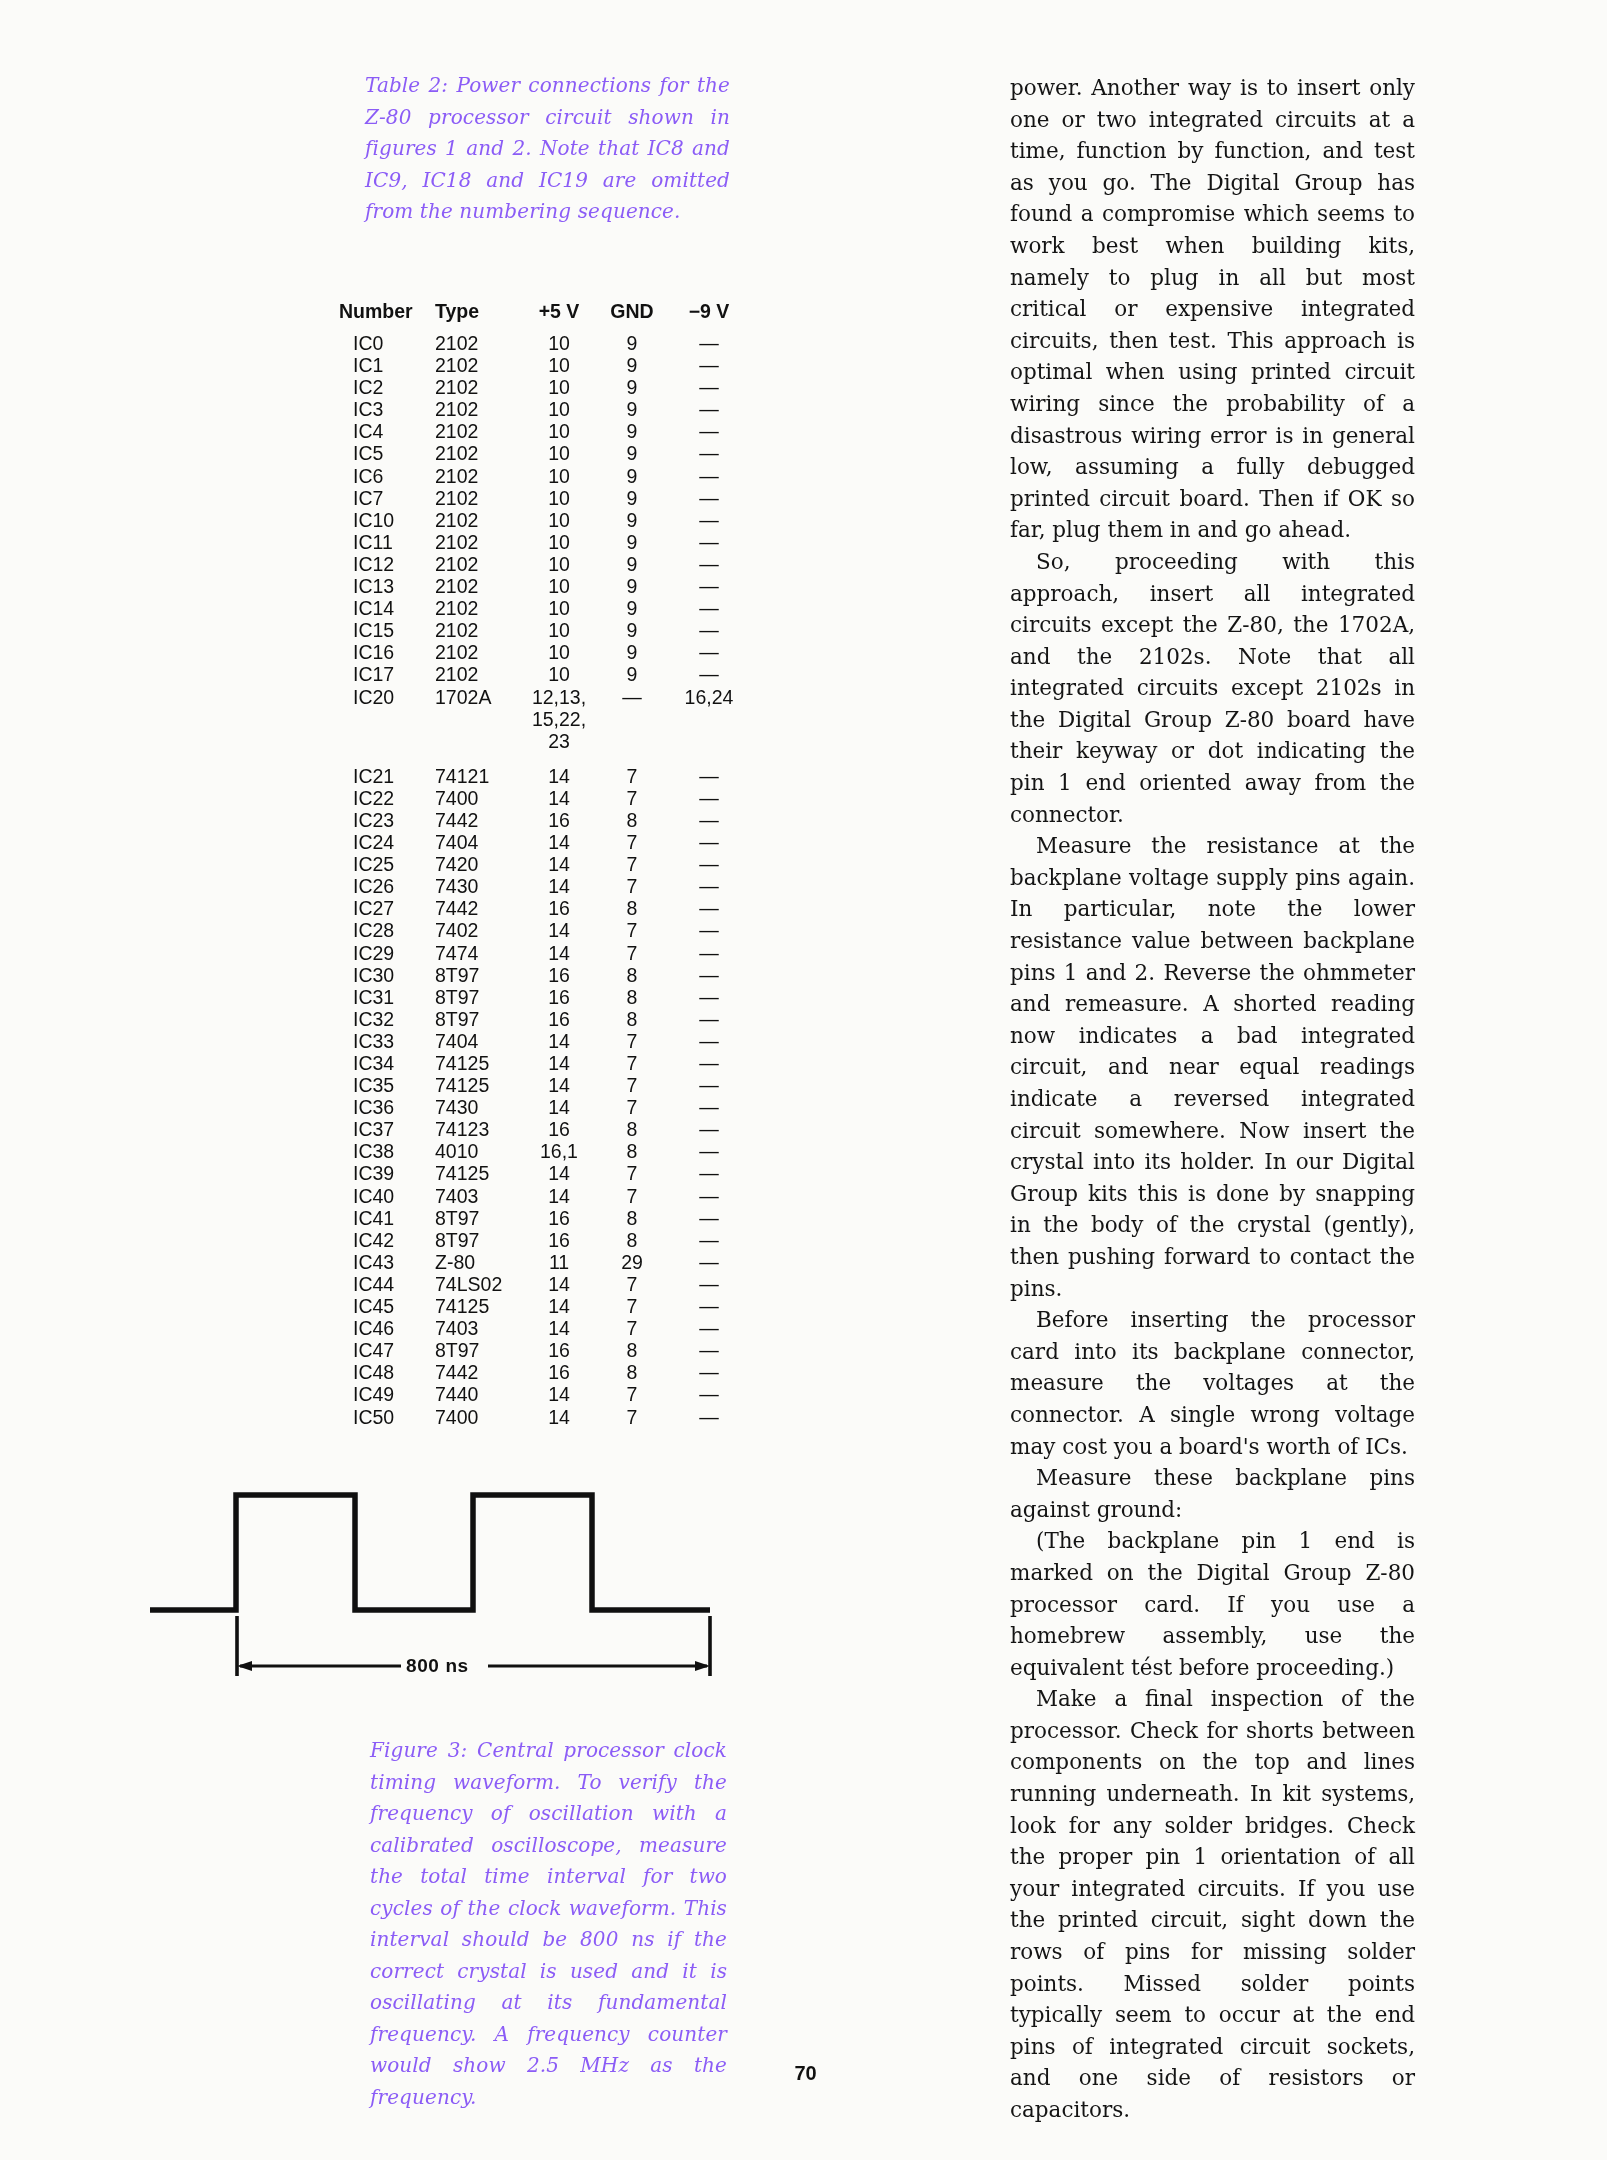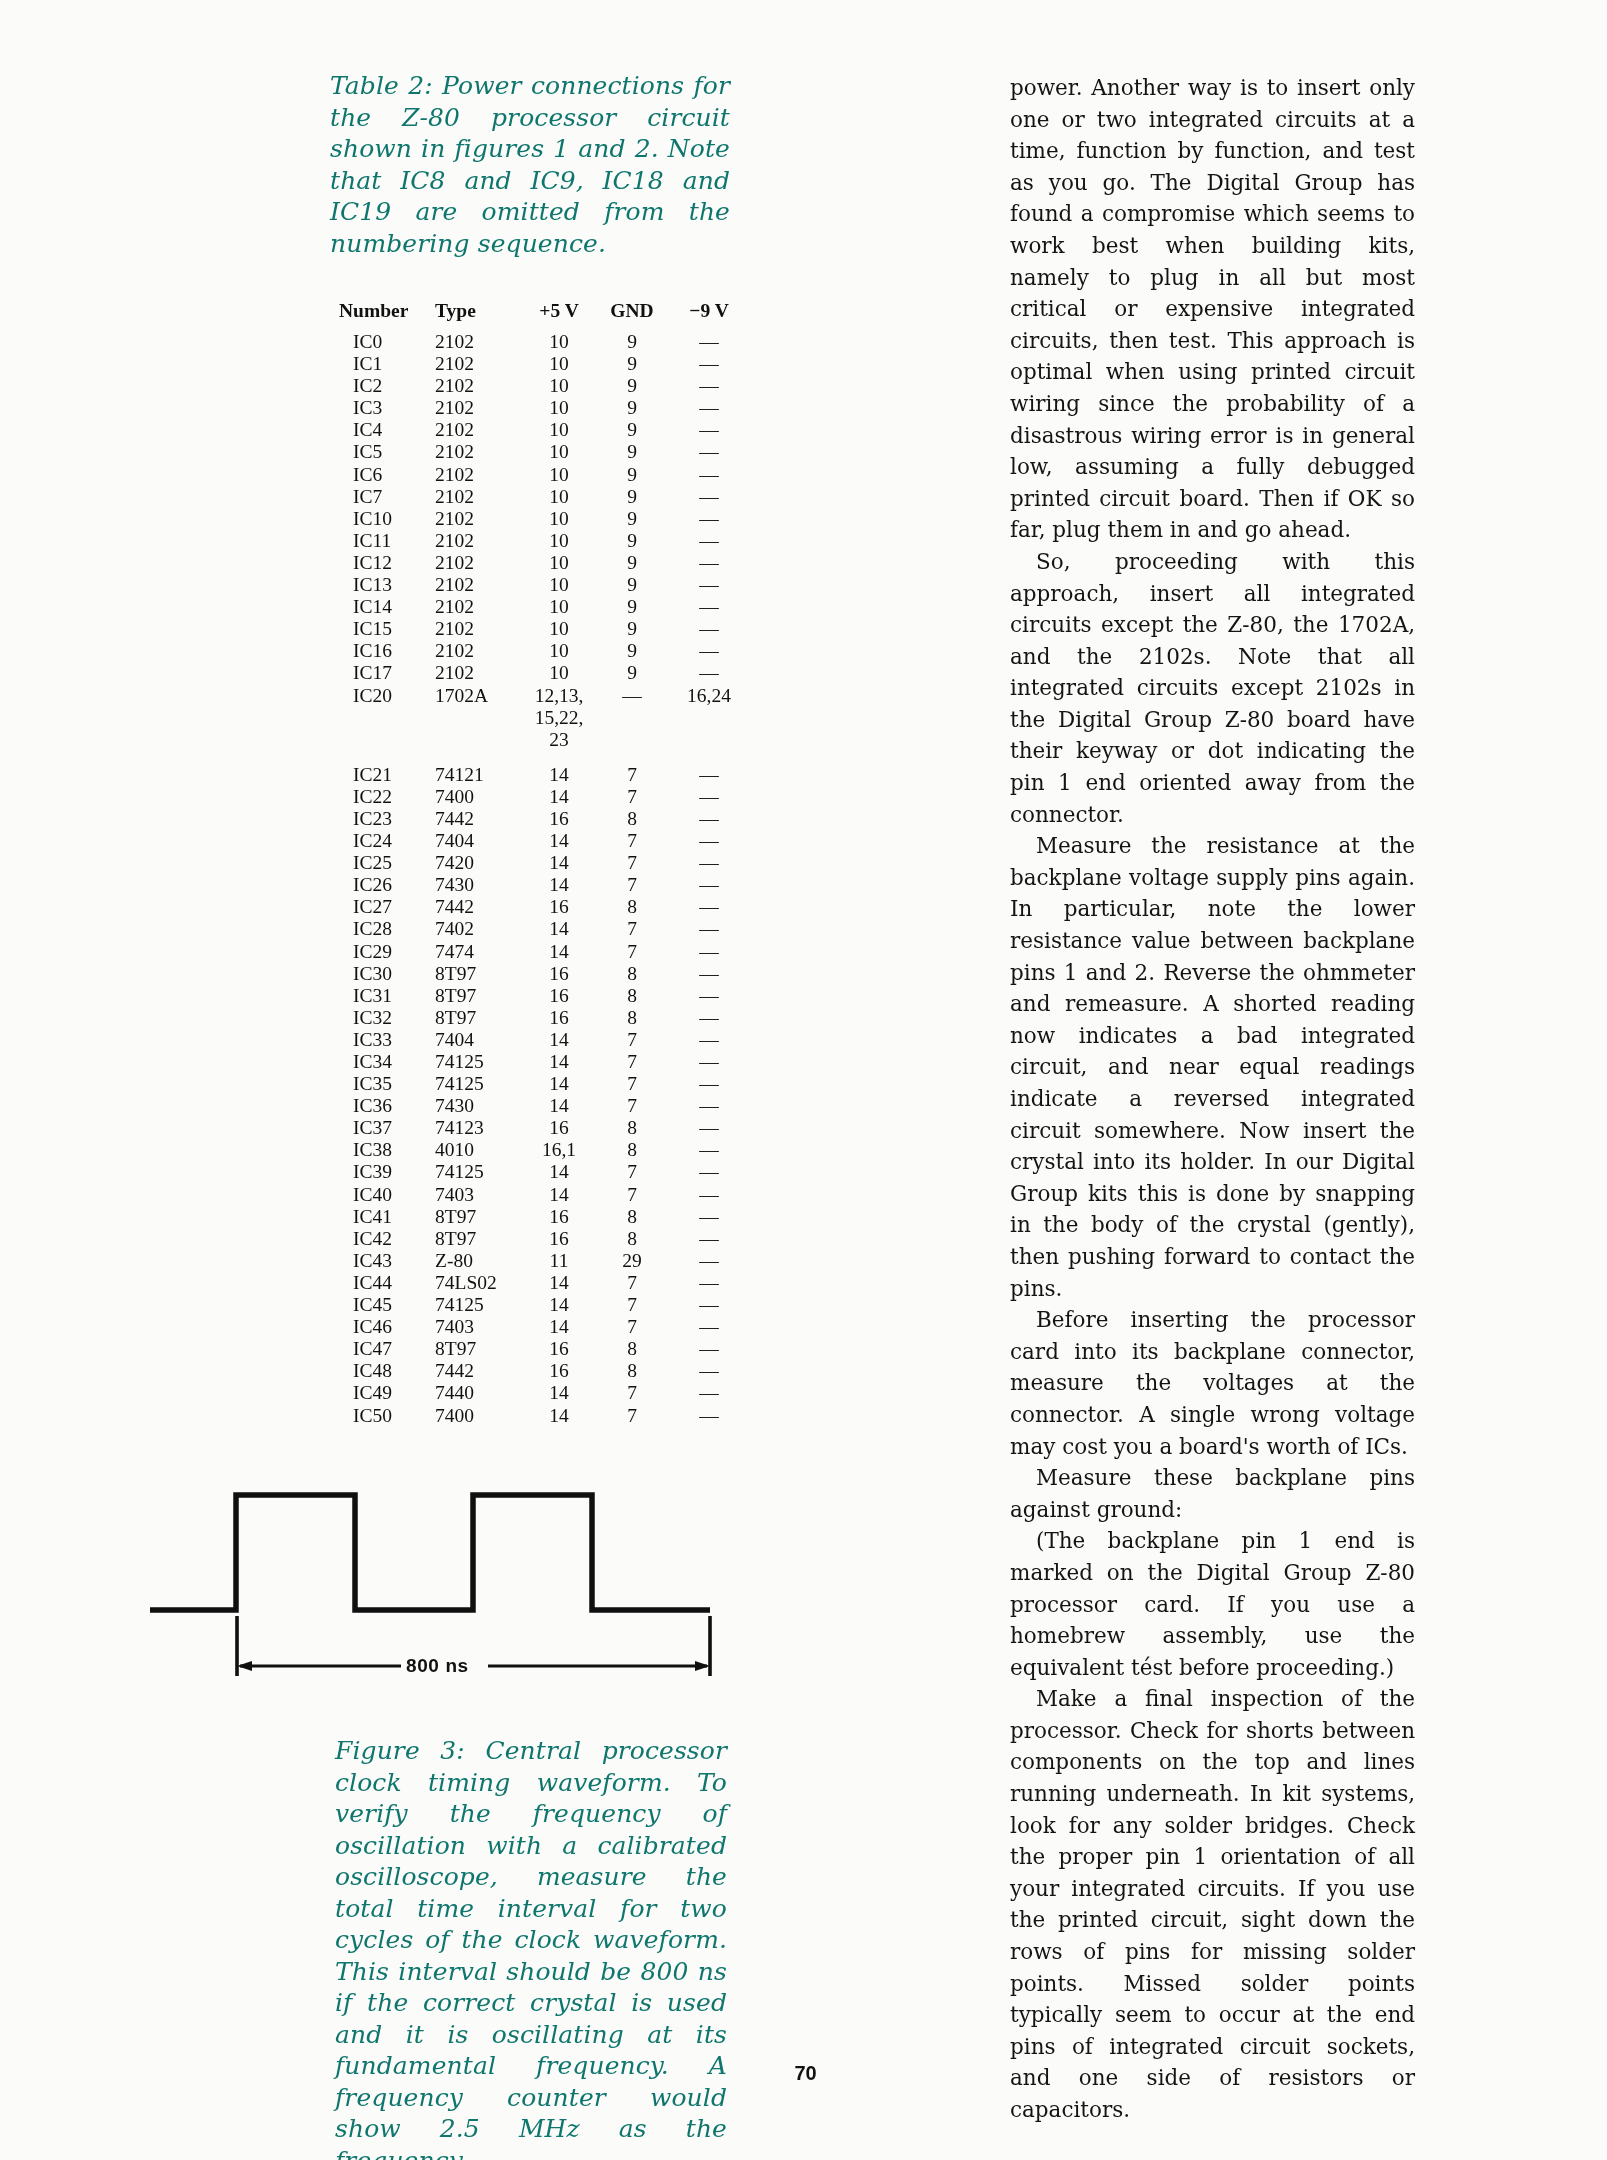--- a/index.html
+++ b/index.html
@@ -31,25 +31,26 @@
     position: absolute;
     left: 1010px;
     top: 72px;
     width: 405px;
   }
 
   
   .caption {
     font-family: "DejaVu Serif", serif;
     font-style: italic;
-    font-size: 25px;
+    font-size: 20px;
     line-height: 31.5px;
     text-align: justify;
-    color: #0f766e;
+    color: #8b5cf6;
     letter-spacing: 0.1px;
+    margin-left: 35px;
   }
   .caption.tbl { text-align: justify; }
 
   
   .body-text {
     font-family: "DejaVu Serif", serif;
     font-size: 21.5px;
     line-height: 31.6px;
     text-align: justify;
     color: #141414;
@@ -69,21 +70,21 @@
     padding-left: 58px;
   }
   .pin-row { white-space: pre; }
 
   
   .tbl-wrap {
     position: absolute;
     left: 335px;
     top: 300px;
     width: 386px;
-    font-family: Liberation Serif, serif;
+    font-family: Liberation Sans, sans-serif;
     font-size: 19px;
   }
   table.power {
     border-collapse: collapse;
     width: 100%;
     table-layout: fixed;
   }
   table.power th {
     font-weight: bold;
     font-size: 19.5px;

